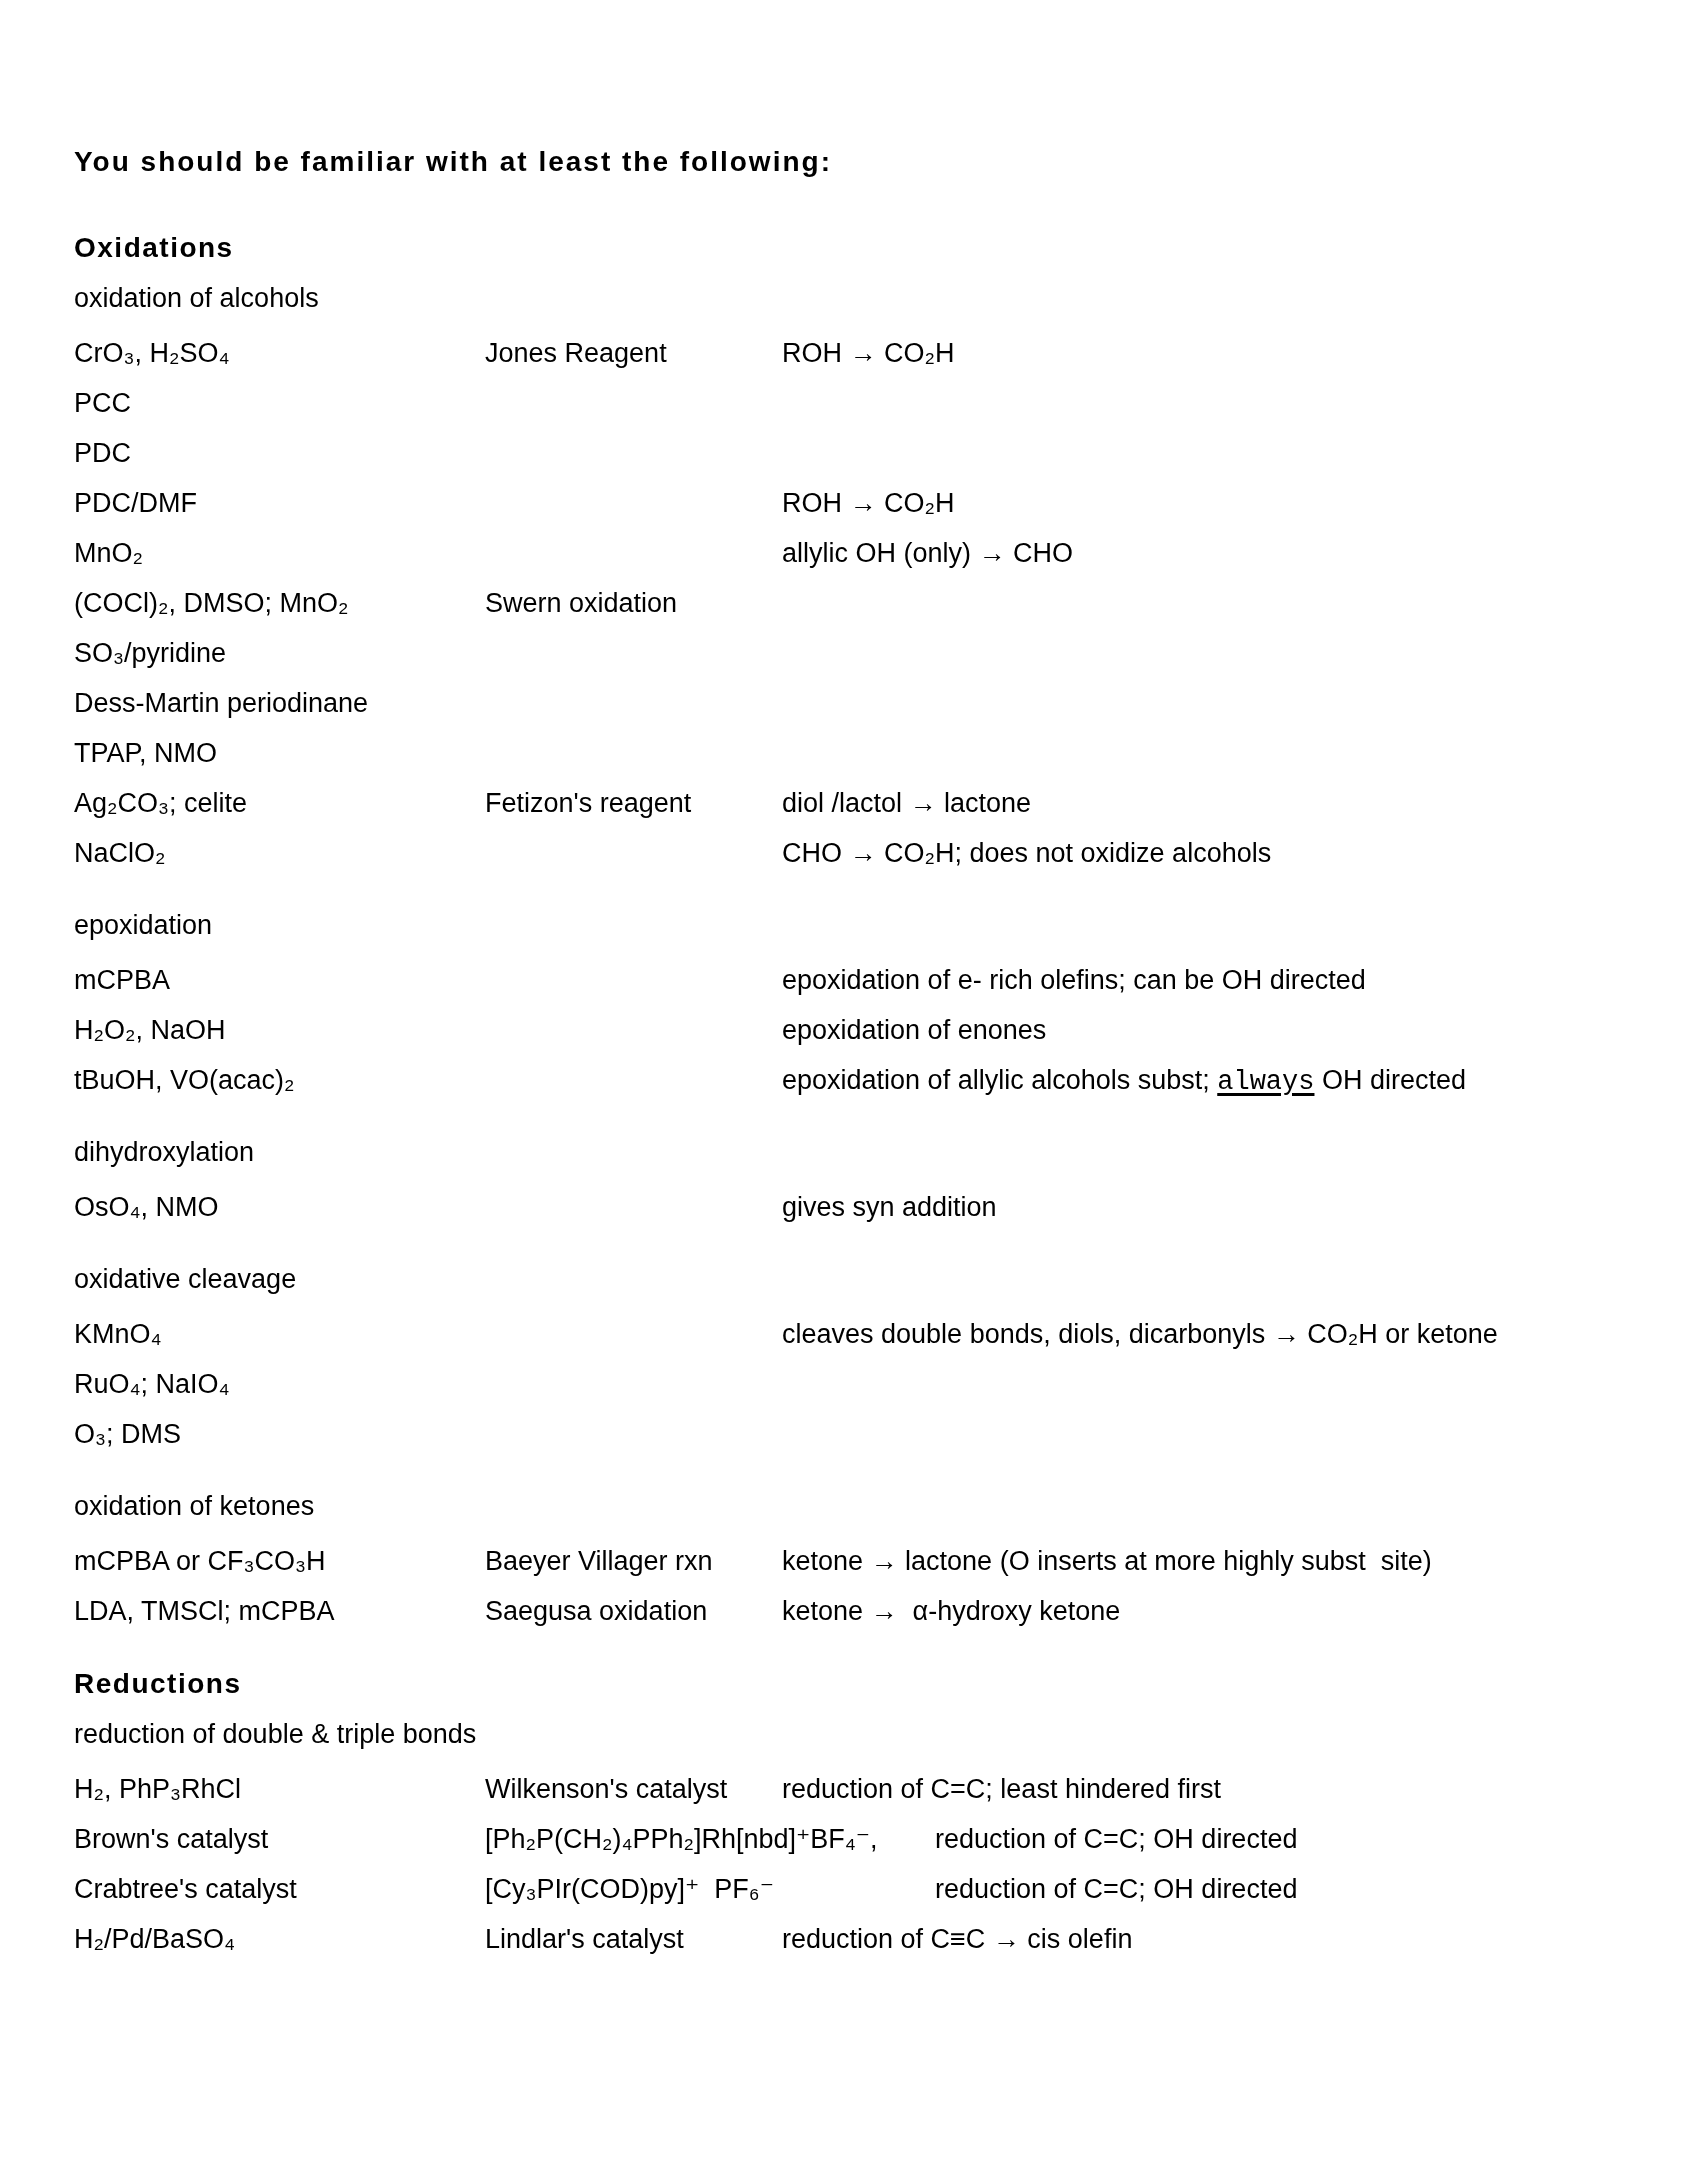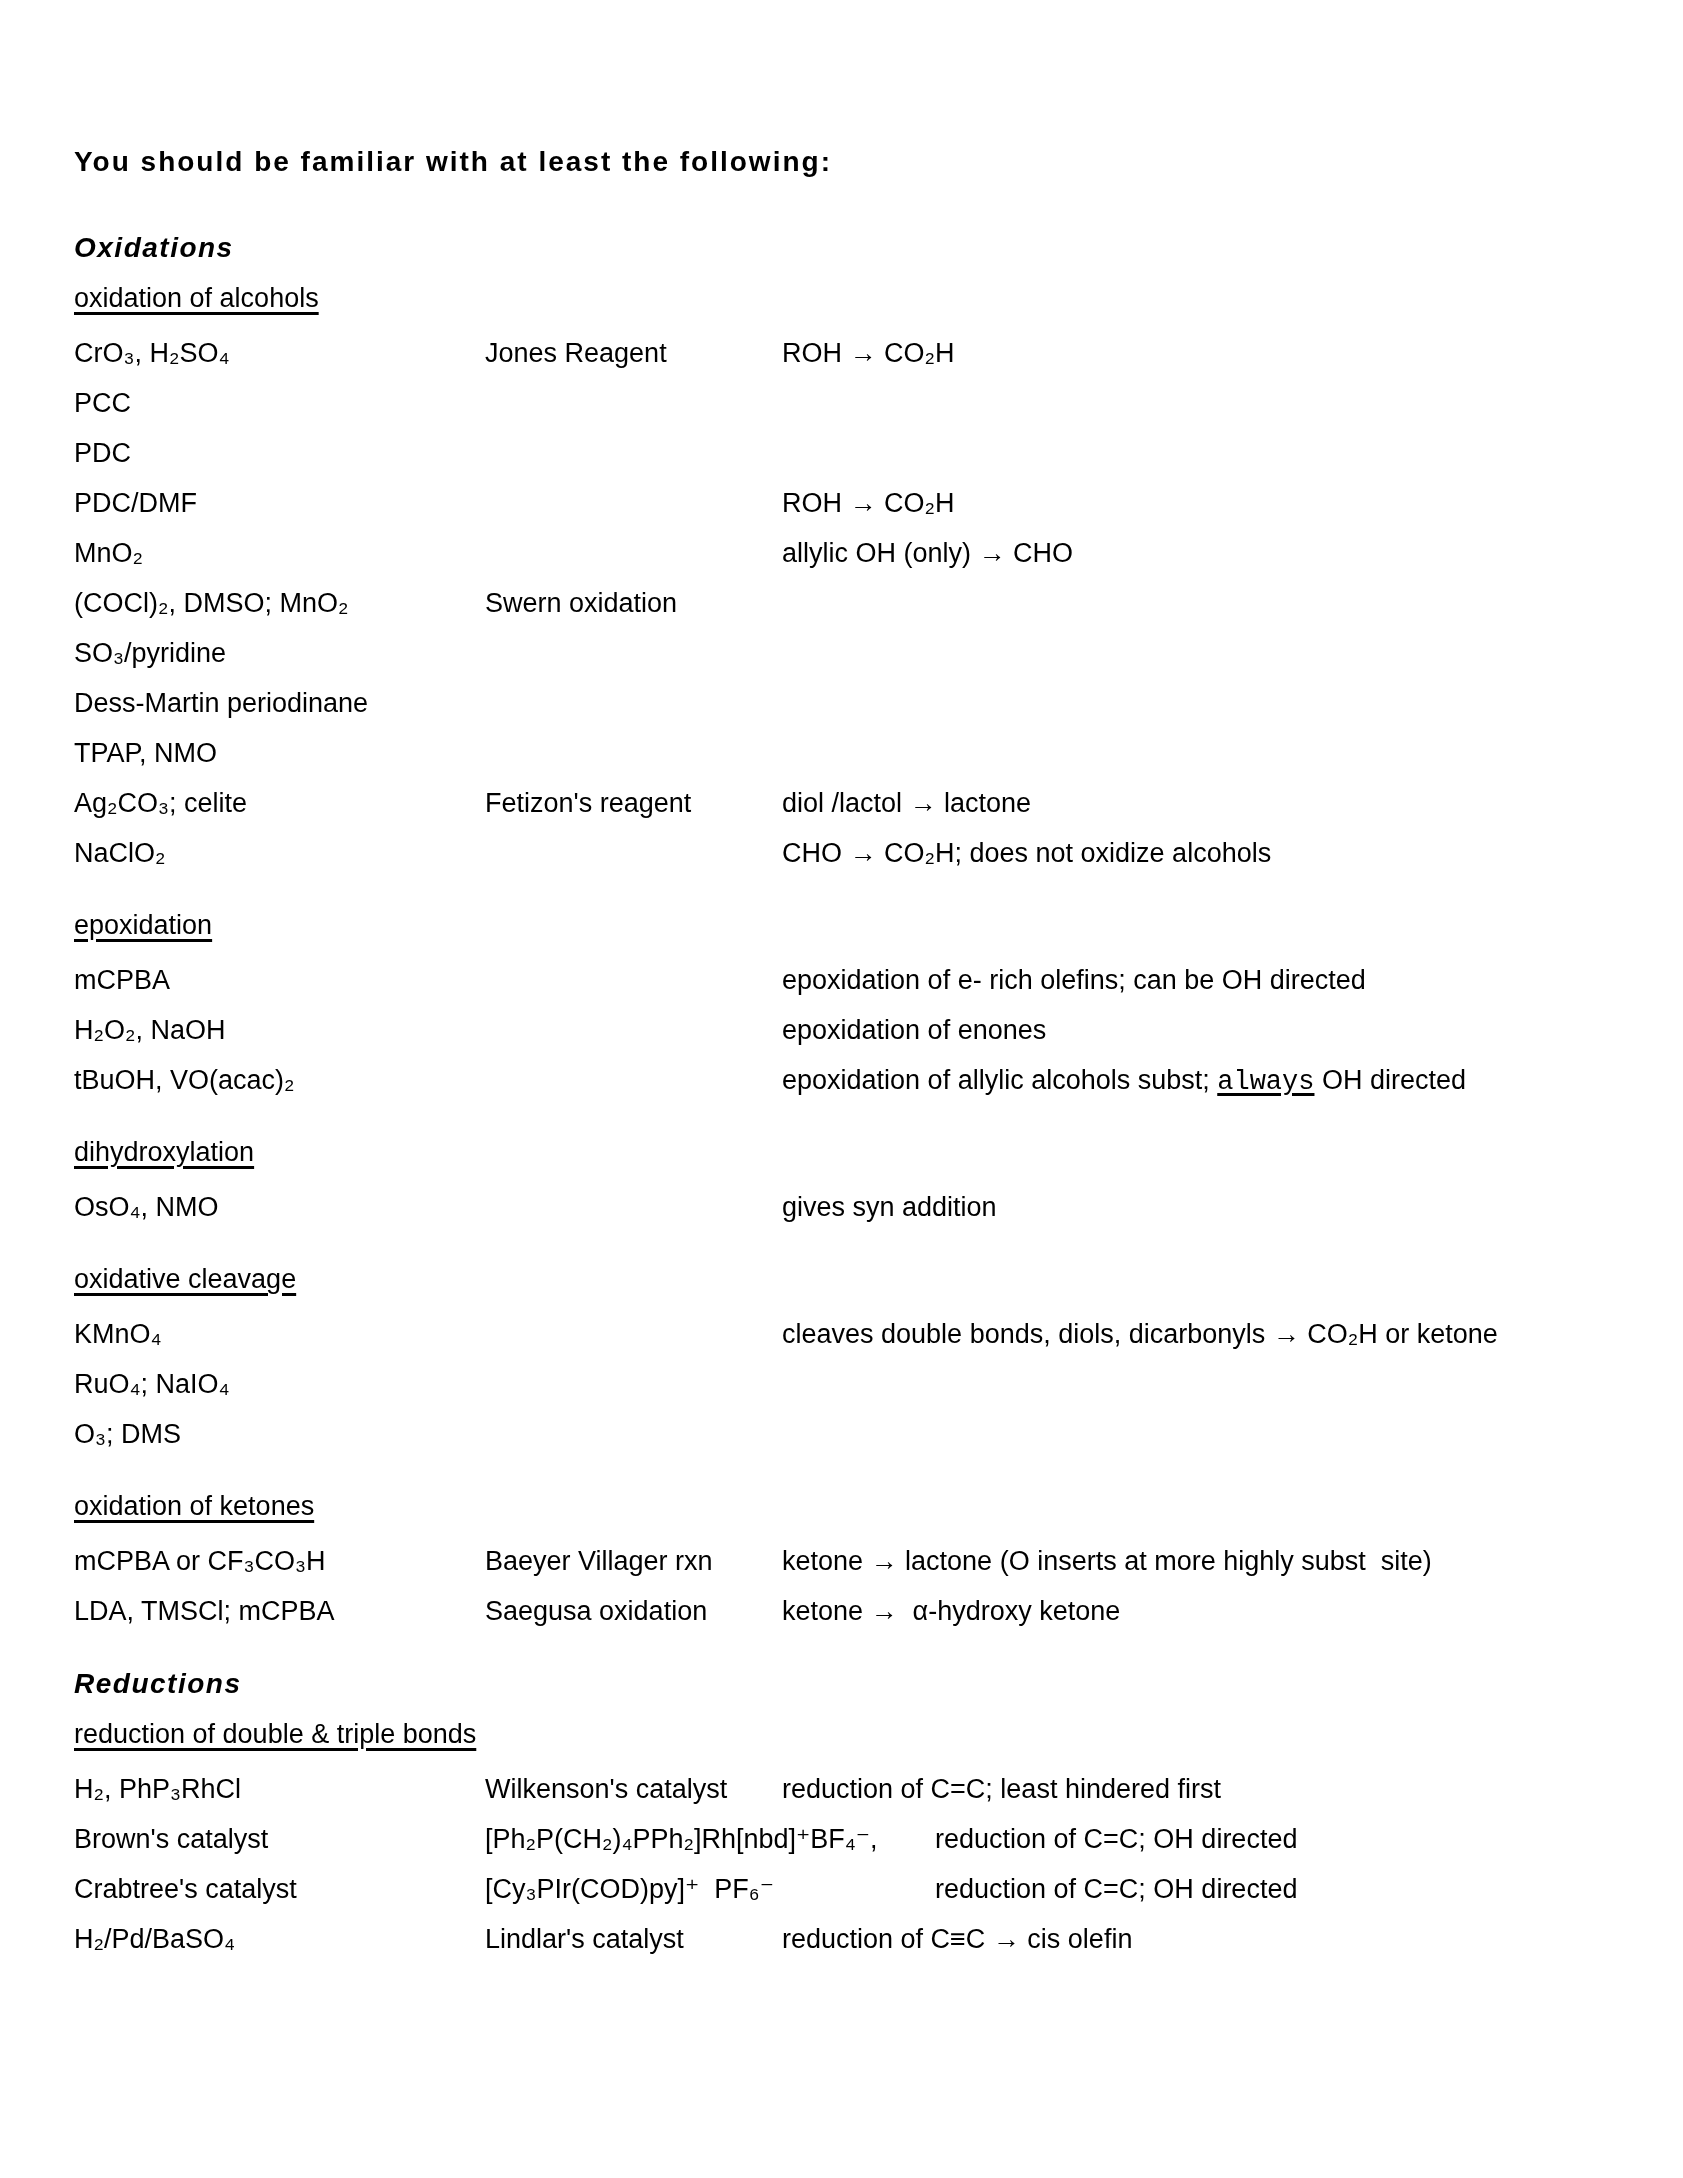--- a/index.html
+++ b/index.html
@@ -26,28 +26,26 @@
     line-height: 34px;
     margin: 0 0 52px 0;
   }
   .section { margin: 0 0 20px 0; }
   .section-heading {
     font-size: 28px;
     font-weight: bold;
     letter-spacing: 1.5px;
     line-height: 34px;
     margin: 0 0 17px 0;
-    font-style: italic;
   }
   .subsection { margin: 0 0 22px 0; }
   .subsection-label {
     display: inline-block;
     line-height: 33px;
     margin: 0 0 22px 0;
-    text-decoration: underline;
     text-decoration-thickness: 2.5px;
     text-underline-offset: 5px;
   }
   .rows { }
   .row {
     display: flex;
     height: 50px;
     align-items: flex-start;
     white-space: pre;
     line-height: 33px;

